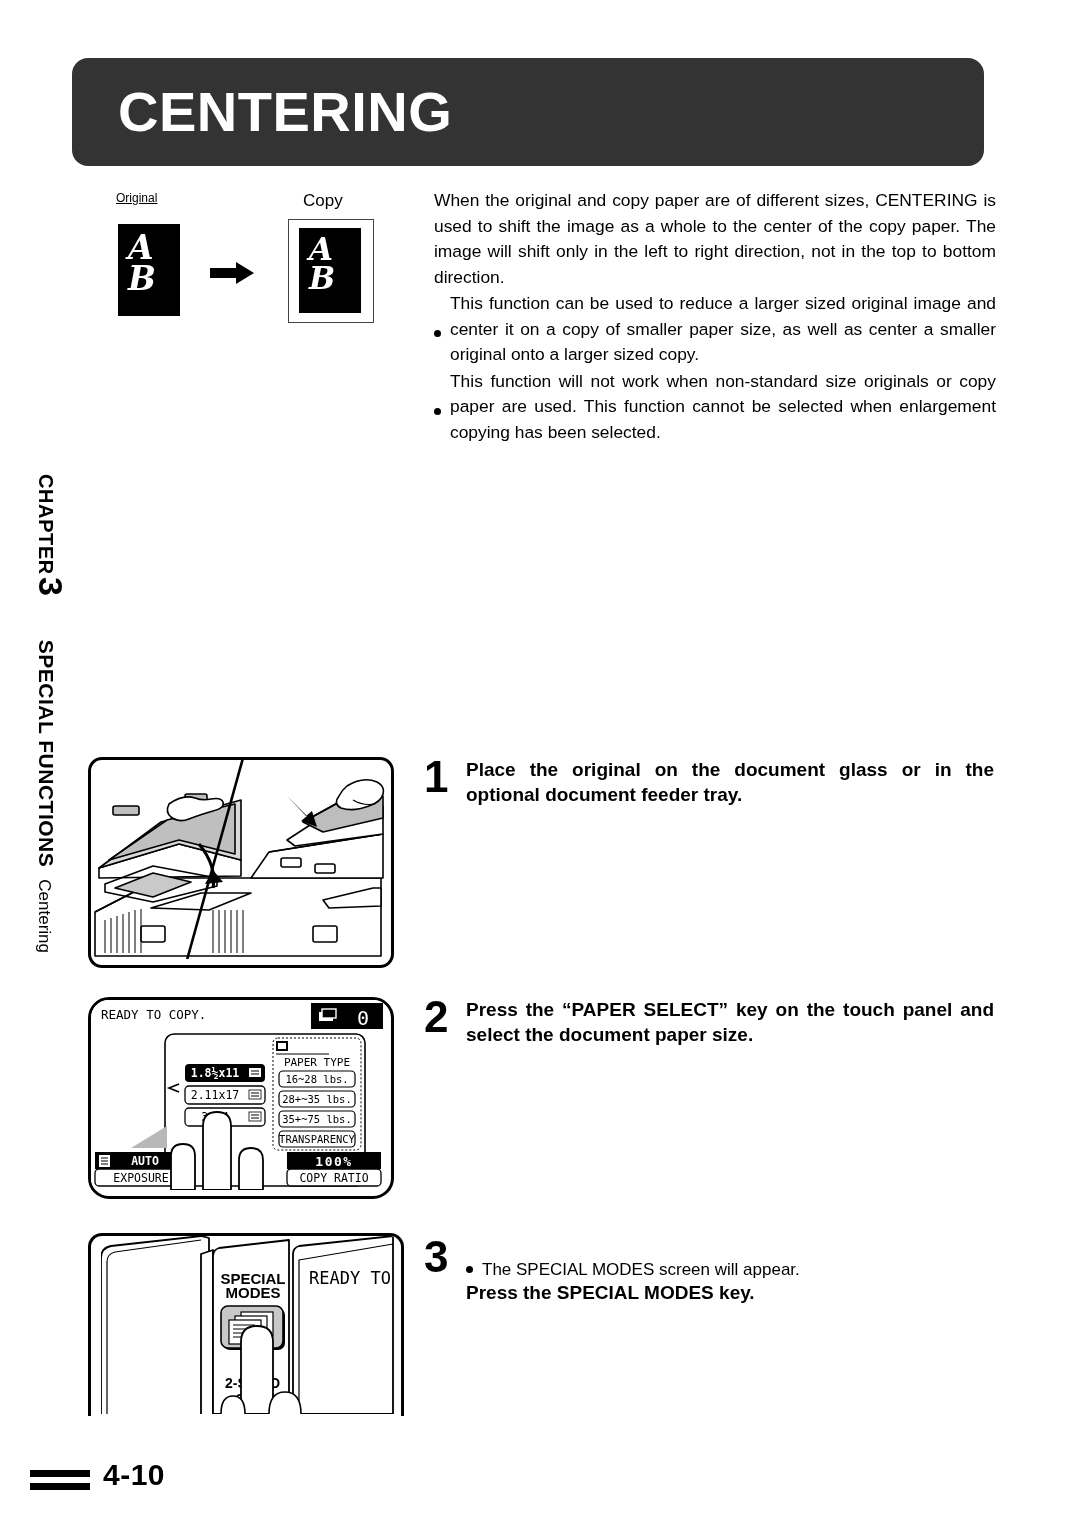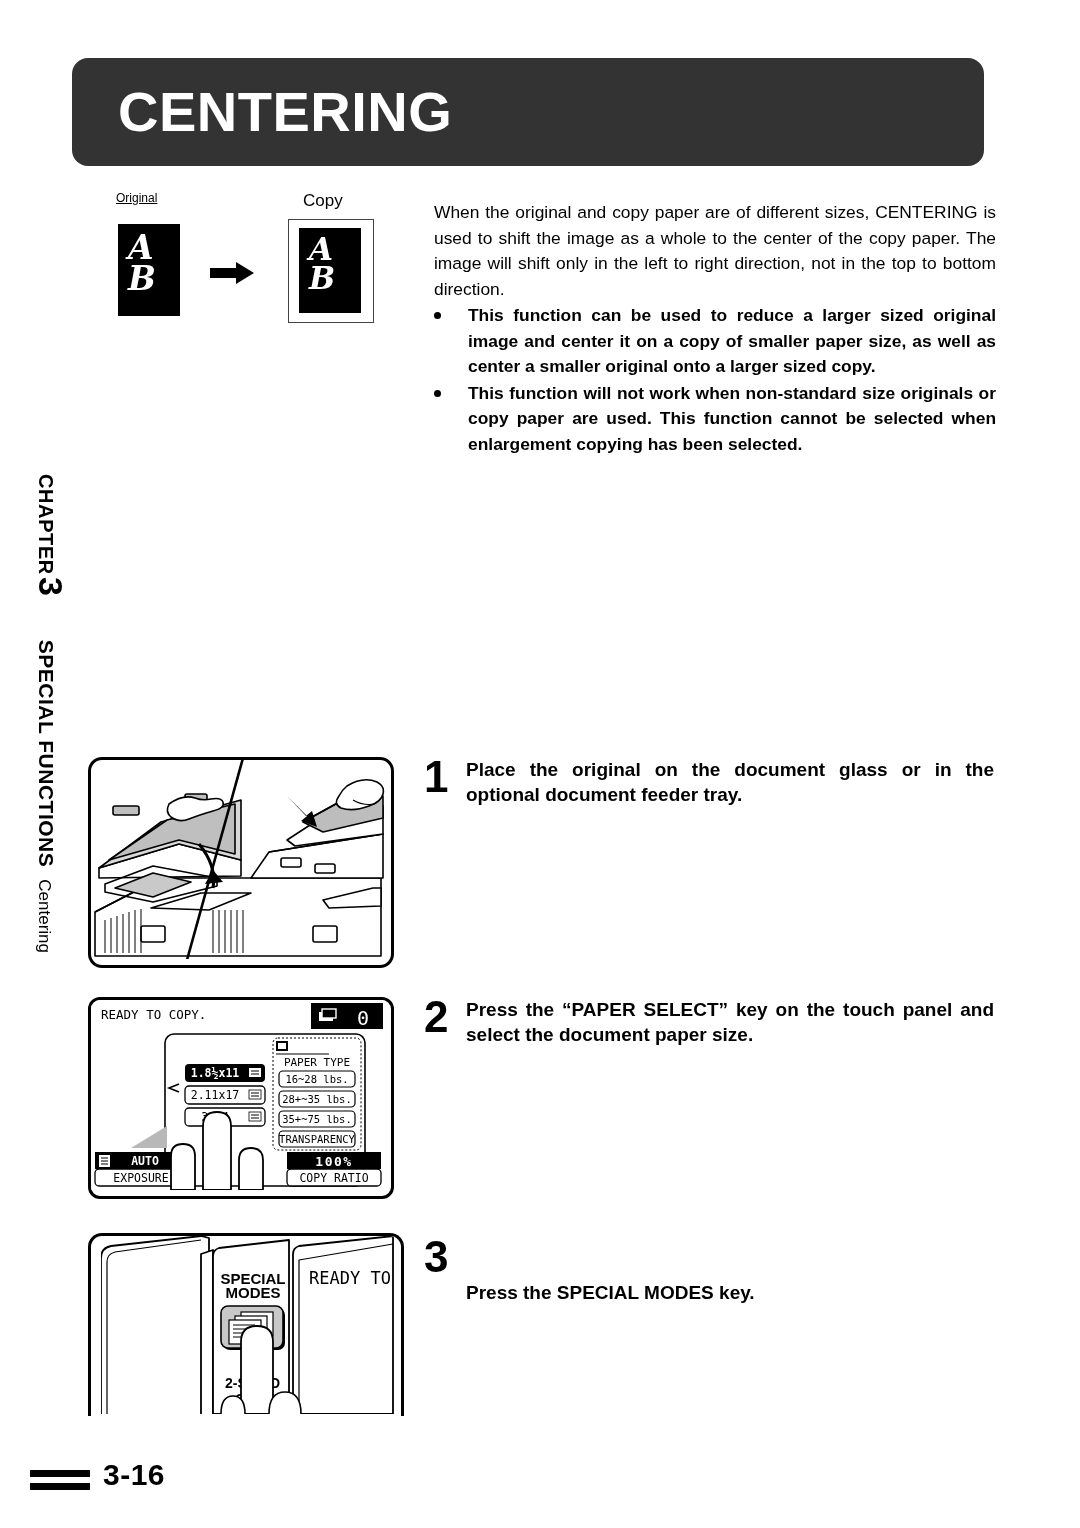--- a/index.html
+++ b/index.html
@@ -41,26 +41,26 @@
   }
   .ab-o{left:128px;top:232px;font-size:33px;}
   .ab-c{left:309px;top:235px;font-size:31px;}
 
   .arrow-right{
     position:absolute;left:210px;top:262px;width:44px;height:22px;
   }
 
   
   .body-col{
-    position:absolute;left:434px;top:200px;width:562px;
+    position:absolute;left:434px;top:188px;width:562px;
     font-size:17.4px;line-height:25.5px;text-align:justify;
   }
   .body-col p{margin:0;}
   .bullets{margin-top:0;}
-  .bullet-row{display:flex;gap:27px;align-items:flex-start;margin-top:1px;font-weight:bold;}
+  .bullet-row{display:flex;gap:9px;align-items:center;margin-top:1px;}
   .bullet-dot{
     flex:0 0 auto;width:7px;height:7px;border-radius:50%;background:#000;
     margin-top:9px;
   }
   .bullet-txt{flex:1 1 auto;}
 
   
   .side-rail{
     position:absolute;left:26px;top:474px;width:56px;height:420px;
   }
@@ -90,21 +90,21 @@
     display:flex;gap:9px;align-items:flex-start;
   }
   .step-sub .bullet-dot{margin-top:8px;}
 
   
   .illus{
     position:absolute;background:#fff;
     border:3px solid #000;border-radius:14px;overflow:hidden;
   }
   .illus-1{left:88px;top:757px;width:300px;height:205px;}
-  .illus-2{left:88px;top:997px;width:300px;height:196px;border-radius:12px;}
+  .illus-2{left:88px;top:997px;width:300px;height:196px;border-radius:21px;}
   .illus-3{left:88px;top:1233px;width:300px;height:180px;border-bottom:none;border-radius:14px 14px 0 0;padding-left:10px;}
 
   svg{display:block;}
 
   
   .footer-bars{position:absolute;left:30px;top:1470px;width:60px;}
   .footer-bar{height:7px;background:#000;}
   .footer-bar + .footer-bar{margin-top:6px;}
   .footer-page{
     position:absolute;left:103px;top:1458px;
@@ -305,20 +305,24 @@
       <g fill="#fff" stroke="#000" stroke-width="1.8" stroke-linejoin="round">
         <path d="M112 190 L112 126 q0 -14 14 -14 q14 0 14 14 L140 190 Z"></path>
         <path d="M80 190 L80 156 q0 -12 12 -12 q12 0 12 12 L104 190 Z"></path>
         <path d="M148 190 L148 160 q0 -12 12 -12 q12 0 12 12 L172 190 Z"></path>
       </g>
     </svg>
   </div>
 
   <div class="step-num" style="left:424px;top:1235px;">3</div>
   <div class="step-txt" style="left:466px;top:1280px;width:528px;">Press the SPECIAL MODES key.</div>
+  <div class="step-sub" style="left:466px;top:1258px;width:528px;">
+    <span class="bullet-dot"></span>
+    <span>The SPECIAL MODES screen will appear.</span>
+  </div>
 
   <div class="illus illus-3">
     <svg width="294" height="178" viewBox="0 0 294 178">
       <rect x="0" y="0" width="294" height="178" fill="#fff"></rect>
       <g fill="none" stroke="#000" stroke-width="1.8" stroke-linejoin="round">
 
         <path d="M0 178 L0 22 q0 -10 10 -12 L100 0 L108 2 L108 178" fill="#fff"></path>
         <path d="M6 178 L6 26 q0 -8 8 -10 L100 4" fill="none" stroke-width="1.2"></path>
         <path d="M100 178 L100 18 L112 14 L112 178" fill="#fff"></path>
 
@@ -359,15 +363,15 @@
         <path d="M120 178 q0 -18 12 -18 q12 0 12 18"></path>
         <path d="M168 178 q0 -22 16 -22 q16 0 16 22"></path>
       </g>
     </svg>
   </div>
 
   <div class="footer-bars">
     <div class="footer-bar"></div>
     <div class="footer-bar"></div>
   </div>
-  <div class="footer-page">3-16</div>
+  <div class="footer-page">4-10</div>
 
 </div>
 
 </body></html>

